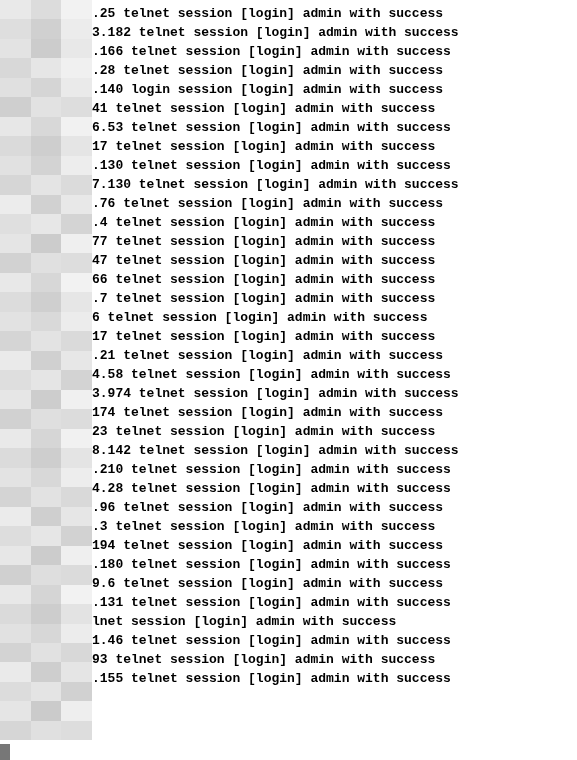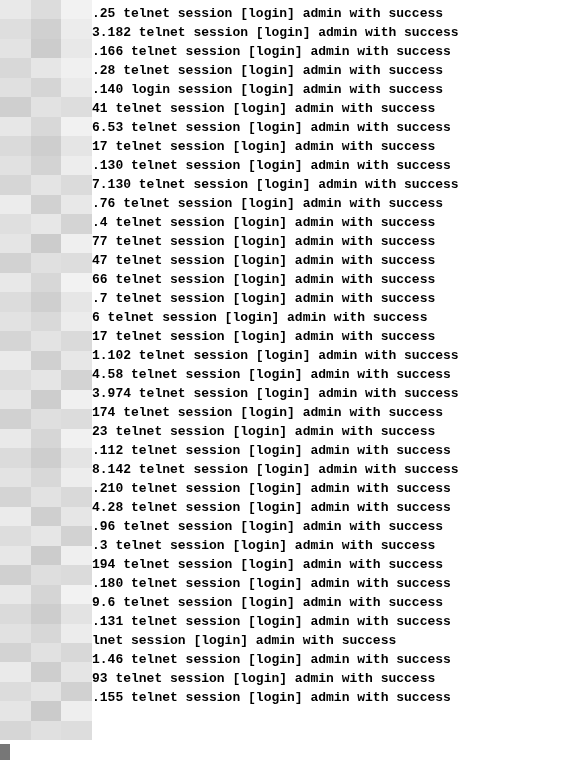--- a/index.html
+++ b/index.html
@@ -264,26 +264,25 @@
     <span class="log-line">.130 telnet session [login] admin with success</span>
     <span class="log-line">7.130 telnet session [login] admin with success</span>
     <span class="log-line">.76 telnet session [login] admin with success</span>
     <span class="log-line">.4 telnet session [login] admin with success</span>
     <span class="log-line">77 telnet session [login] admin with success</span>
     <span class="log-line">47 telnet session [login] admin with success</span>
     <span class="log-line">66 telnet session [login] admin with success</span>
     <span class="log-line">.7 telnet session [login] admin with success</span>
     <span class="log-line">6 telnet session [login] admin with success</span>
     <span class="log-line">17 telnet session [login] admin with success</span>
-    <span class="log-line">1.102 telnet session [login] admin with success</span>
+    <span class="log-line">.21 telnet session [login] admin with success</span>
     <span class="log-line">4.58 telnet session [login] admin with success</span>
     <span class="log-line">3.974 telnet session [login] admin with success</span>
     <span class="log-line">174 telnet session [login] admin with success</span>
     <span class="log-line">23 telnet session [login] admin with success</span>
-    <span class="log-line">.112 telnet session [login] admin with success</span>
     <span class="log-line">8.142 telnet session [login] admin with success</span>
     <span class="log-line">.210 telnet session [login] admin with success</span>
     <span class="log-line">4.28 telnet session [login] admin with success</span>
     <span class="log-line">.96 telnet session [login] admin with success</span>
     <span class="log-line">.3 telnet session [login] admin with success</span>
     <span class="log-line">194 telnet session [login] admin with success</span>
     <span class="log-line">.180 telnet session [login] admin with success</span>
     <span class="log-line">9.6 telnet session [login] admin with success</span>
     <span class="log-line">.131 telnet session [login] admin with success</span>
     <span class="log-line">lnet session [login] admin with success</span>

